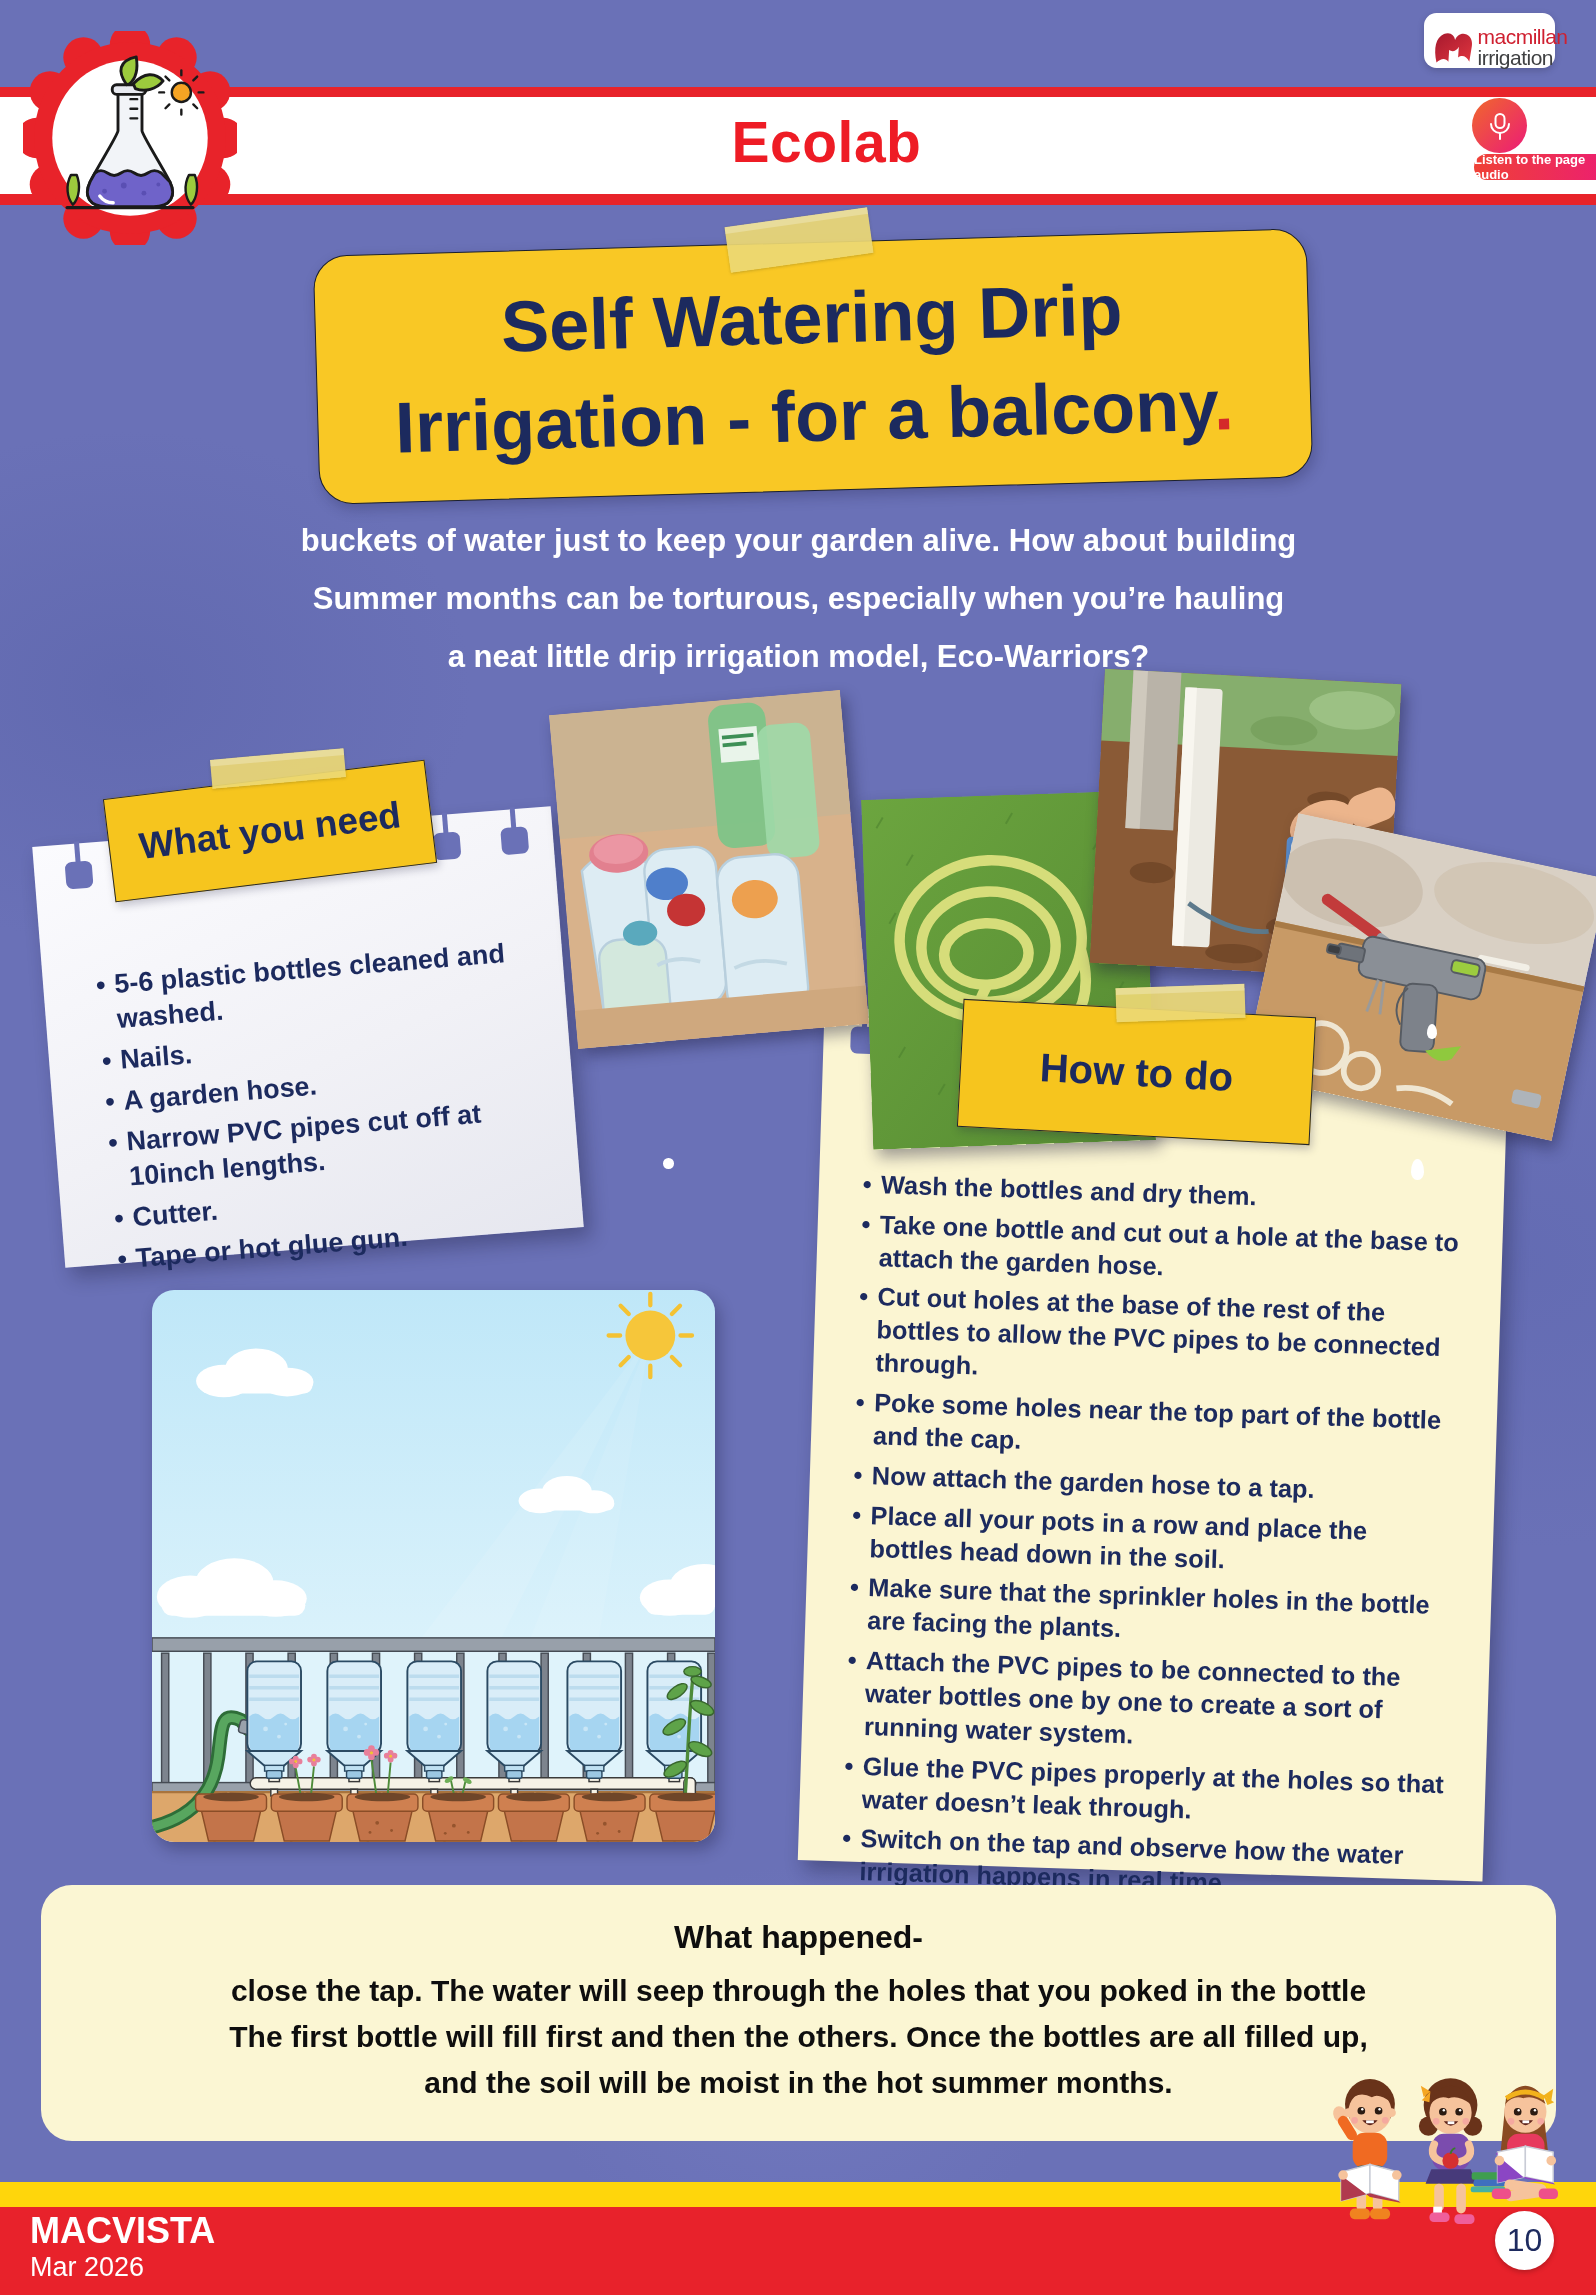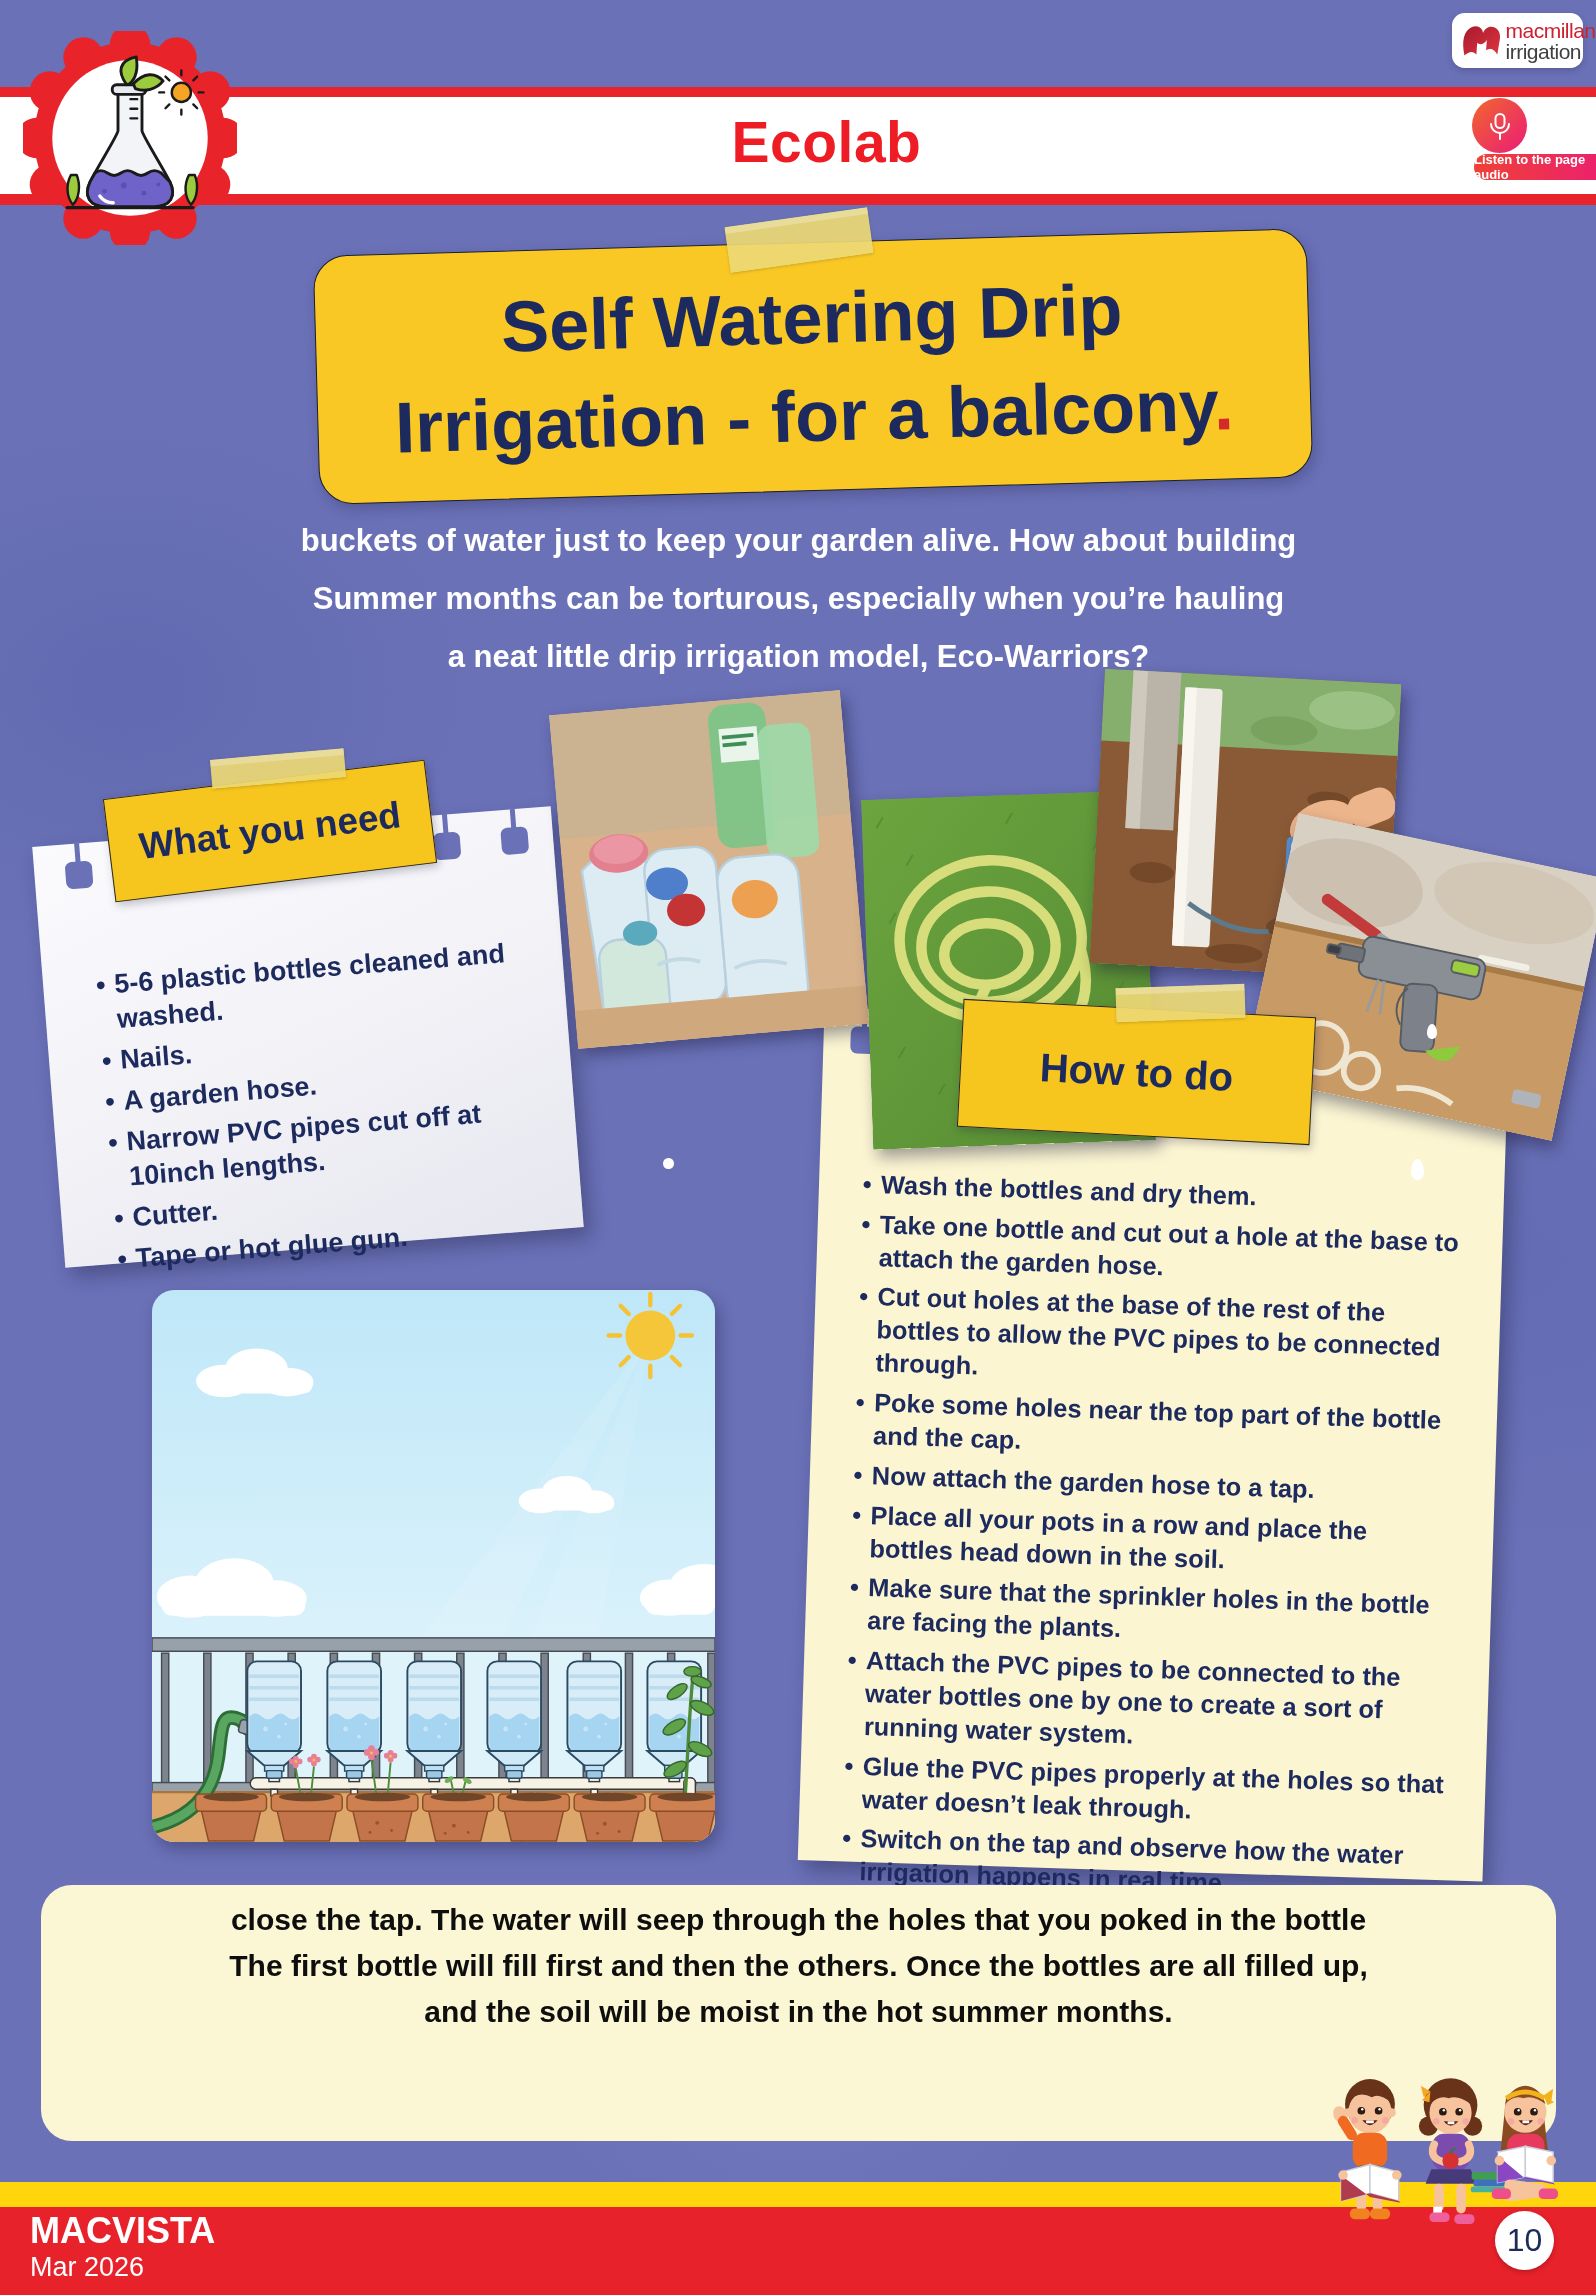--- a/index.html
+++ b/index.html
@@ -15,21 +15,21 @@
   
   .stripe-red-top{position:absolute;left:0;top:87px;width:100%;height:9.6px;background:#e8232a;}
   .header-band{position:absolute;left:0;top:97px;width:100%;height:97px;background:#ffffff;}
   .stripe-red-bottom{position:absolute;left:0;top:194px;width:100%;height:10.5px;background:#e8232a;}
   .page-title{position:absolute;left:0;top:109px;width:100%;text-align:center;
     font-size:57px;font-weight:800;color:#ee1c25;letter-spacing:0.5px;padding-left:28px;}
   
   .badge{position:absolute;left:23px;top:31px;width:214px;height:214px;z-index:6;}
   
   .brand-pill{position:absolute;left:1424px;top:13.4px;width:131px;height:55px;background:#fff;
-    border-radius:12.5px;box-shadow:0 2.9px 6.7px rgba(40,40,70,.25);display:flex;align-items:center;z-index:6;margin-left:28px;}
+    border-radius:12.5px;box-shadow:0 2.9px 6.7px rgba(40,40,70,.25);display:flex;align-items:flex-end;z-index:6;}
   .brand-flag{width:41px;height:41px;margin-left:7.7px;flex:0 0 auto;}
   .brand-text{margin-left:4.8px;line-height:21px;font-size:21px;letter-spacing:-0.5px;}
   .brand-text .l1{color:#cf2030;display:block;}
   .brand-text .l2{color:#3f4042;display:block;}
   
   .audio-circle{position:absolute;left:1472px;top:98px;width:55px;height:55px;border-radius:50%;
     background:linear-gradient(135deg,#f0682c,#ec1b77);display:flex;align-items:center;justify-content:center;z-index:7;}
   .audio-pill{position:absolute;left:1474px;top:154px;width:149px;height:26px;border-radius:13px;
     background:linear-gradient(90deg,#ef4136,#ec1b77);color:#fff;font-size:13px;font-weight:700;
     display:flex;align-items:center;justify-content:center;z-index:6;}
@@ -519,20 +519,21 @@
           <circle cx="660" cy="1132" r="3"></circle>
           <circle cx="612" cy="1134" r="3"></circle>
         <circle cx="945" cy="1114" r="4"></circle>
           <circle cx="975" cy="1130" r="3"></circle>
           <circle cx="930" cy="1134" r="3"></circle>
       </g>
     </svg>
   </div>
 
   <div class="happened">
+    <div class="wh-title">What happened-</div>
     <div class="wh-body">
         <div>close the tap. The water will seep through the holes that you poked in the bottle</div>
         <div>The first bottle will fill first and then the others. Once the bottles are all filled up,</div>
         <div>and the soil will be moist in the hot summer months.</div>
       </div>
   </div>
 
   <div class="stripe-yellow"></div>
   <div class="footer-red"></div>
   <div class="footer-brand">MACVISTA</div>

